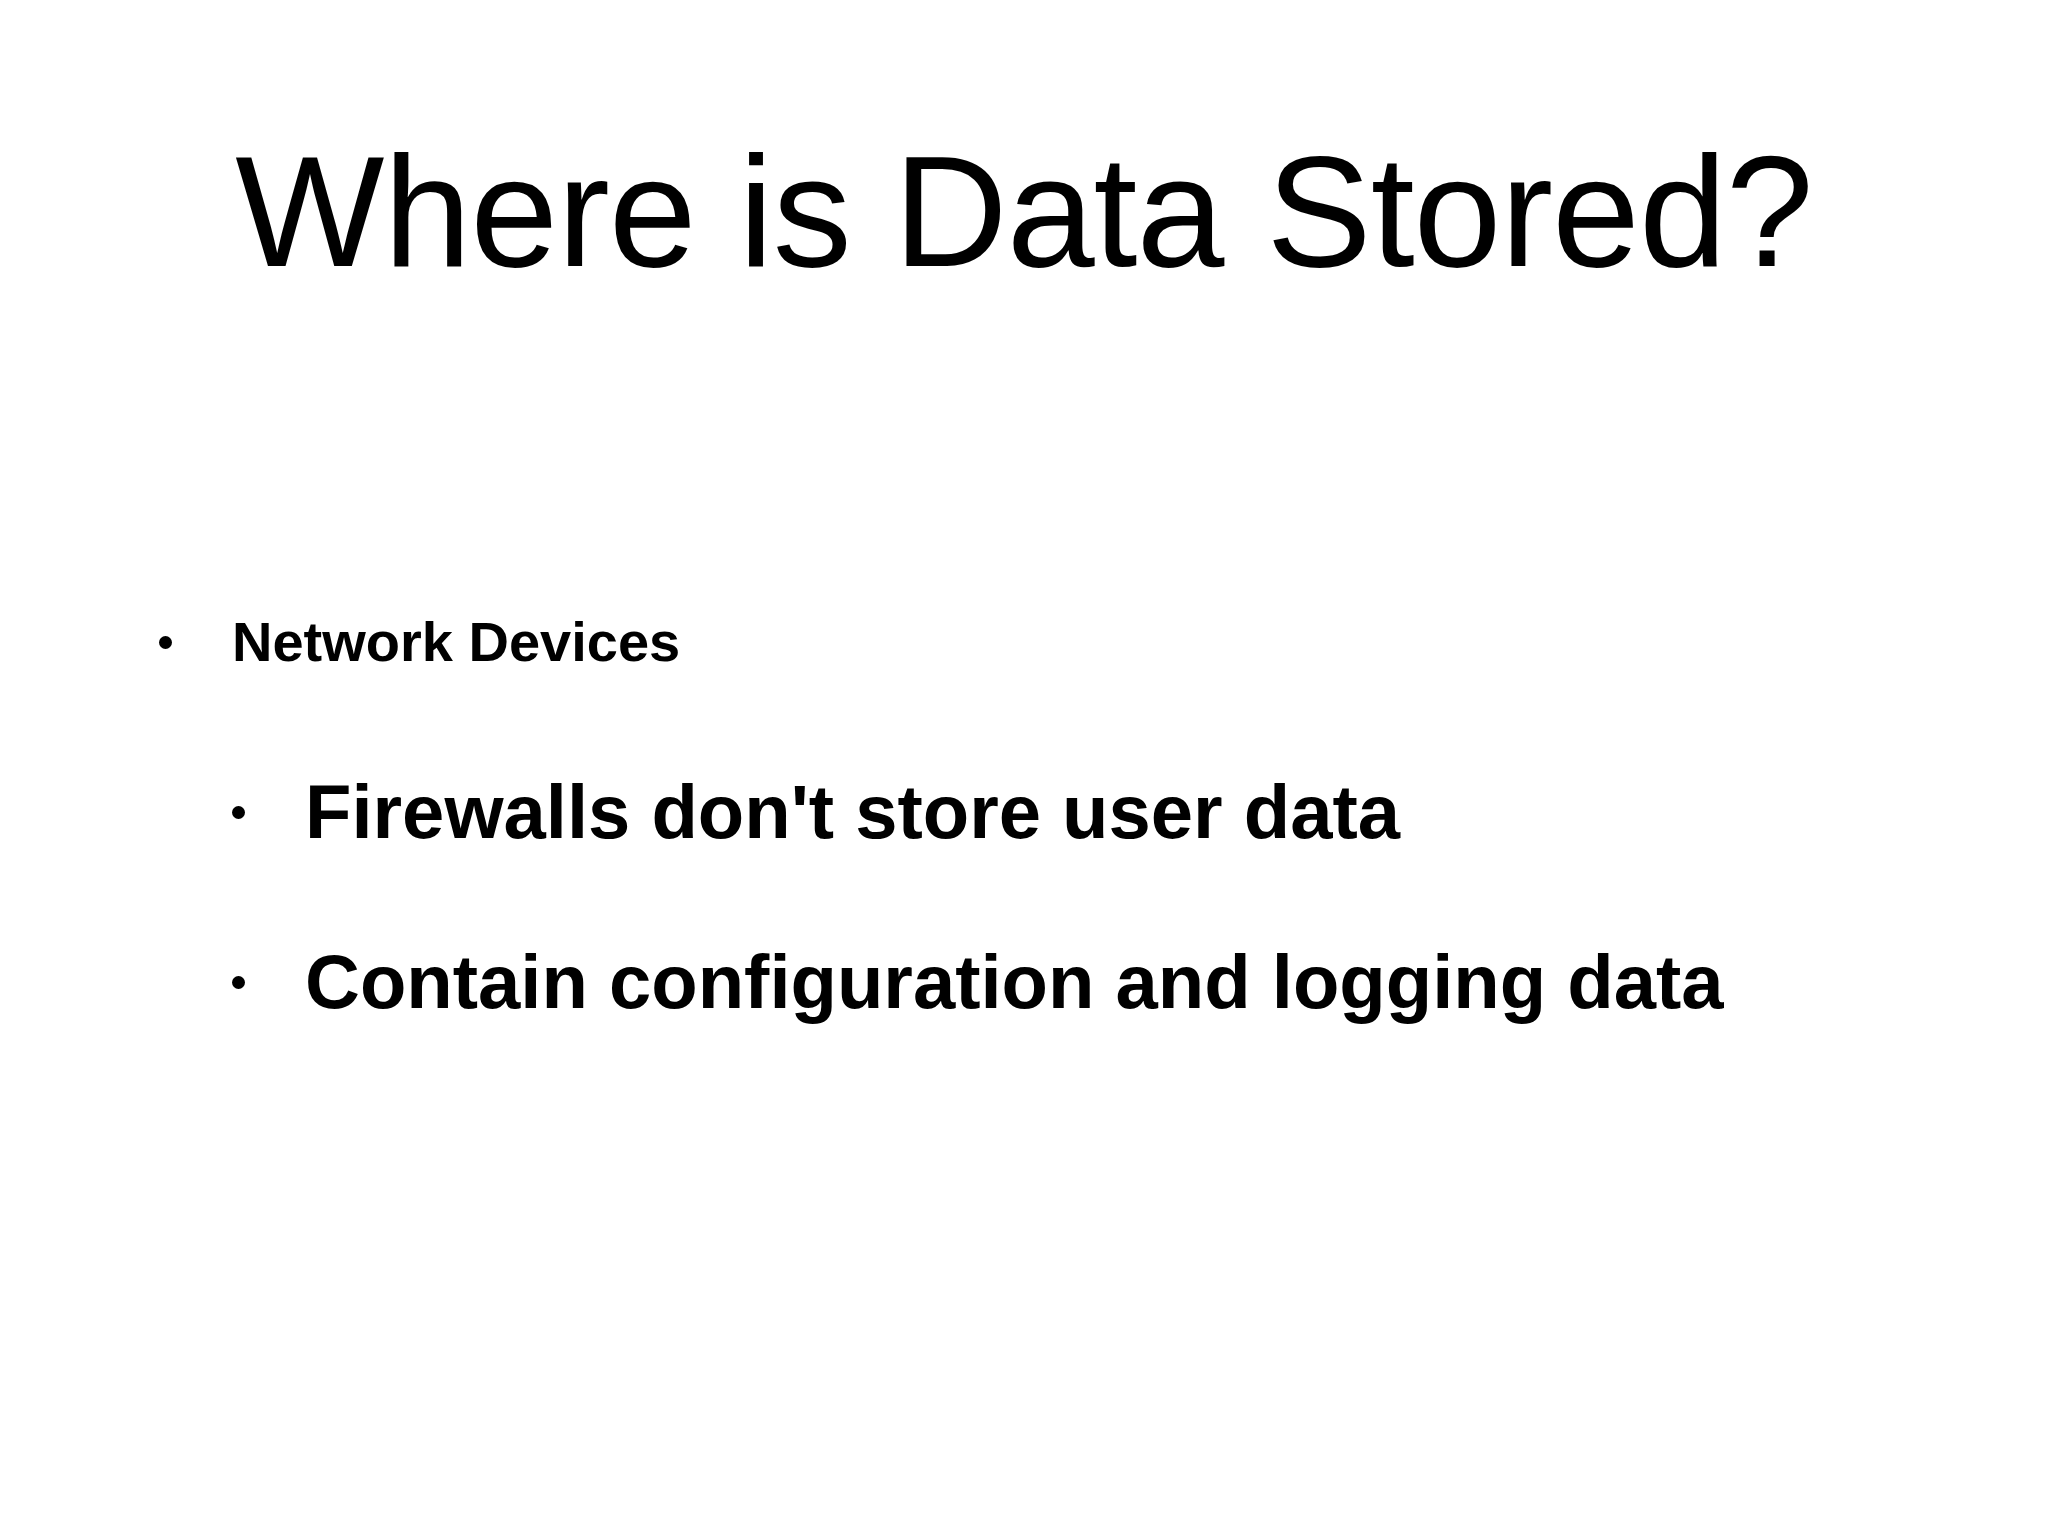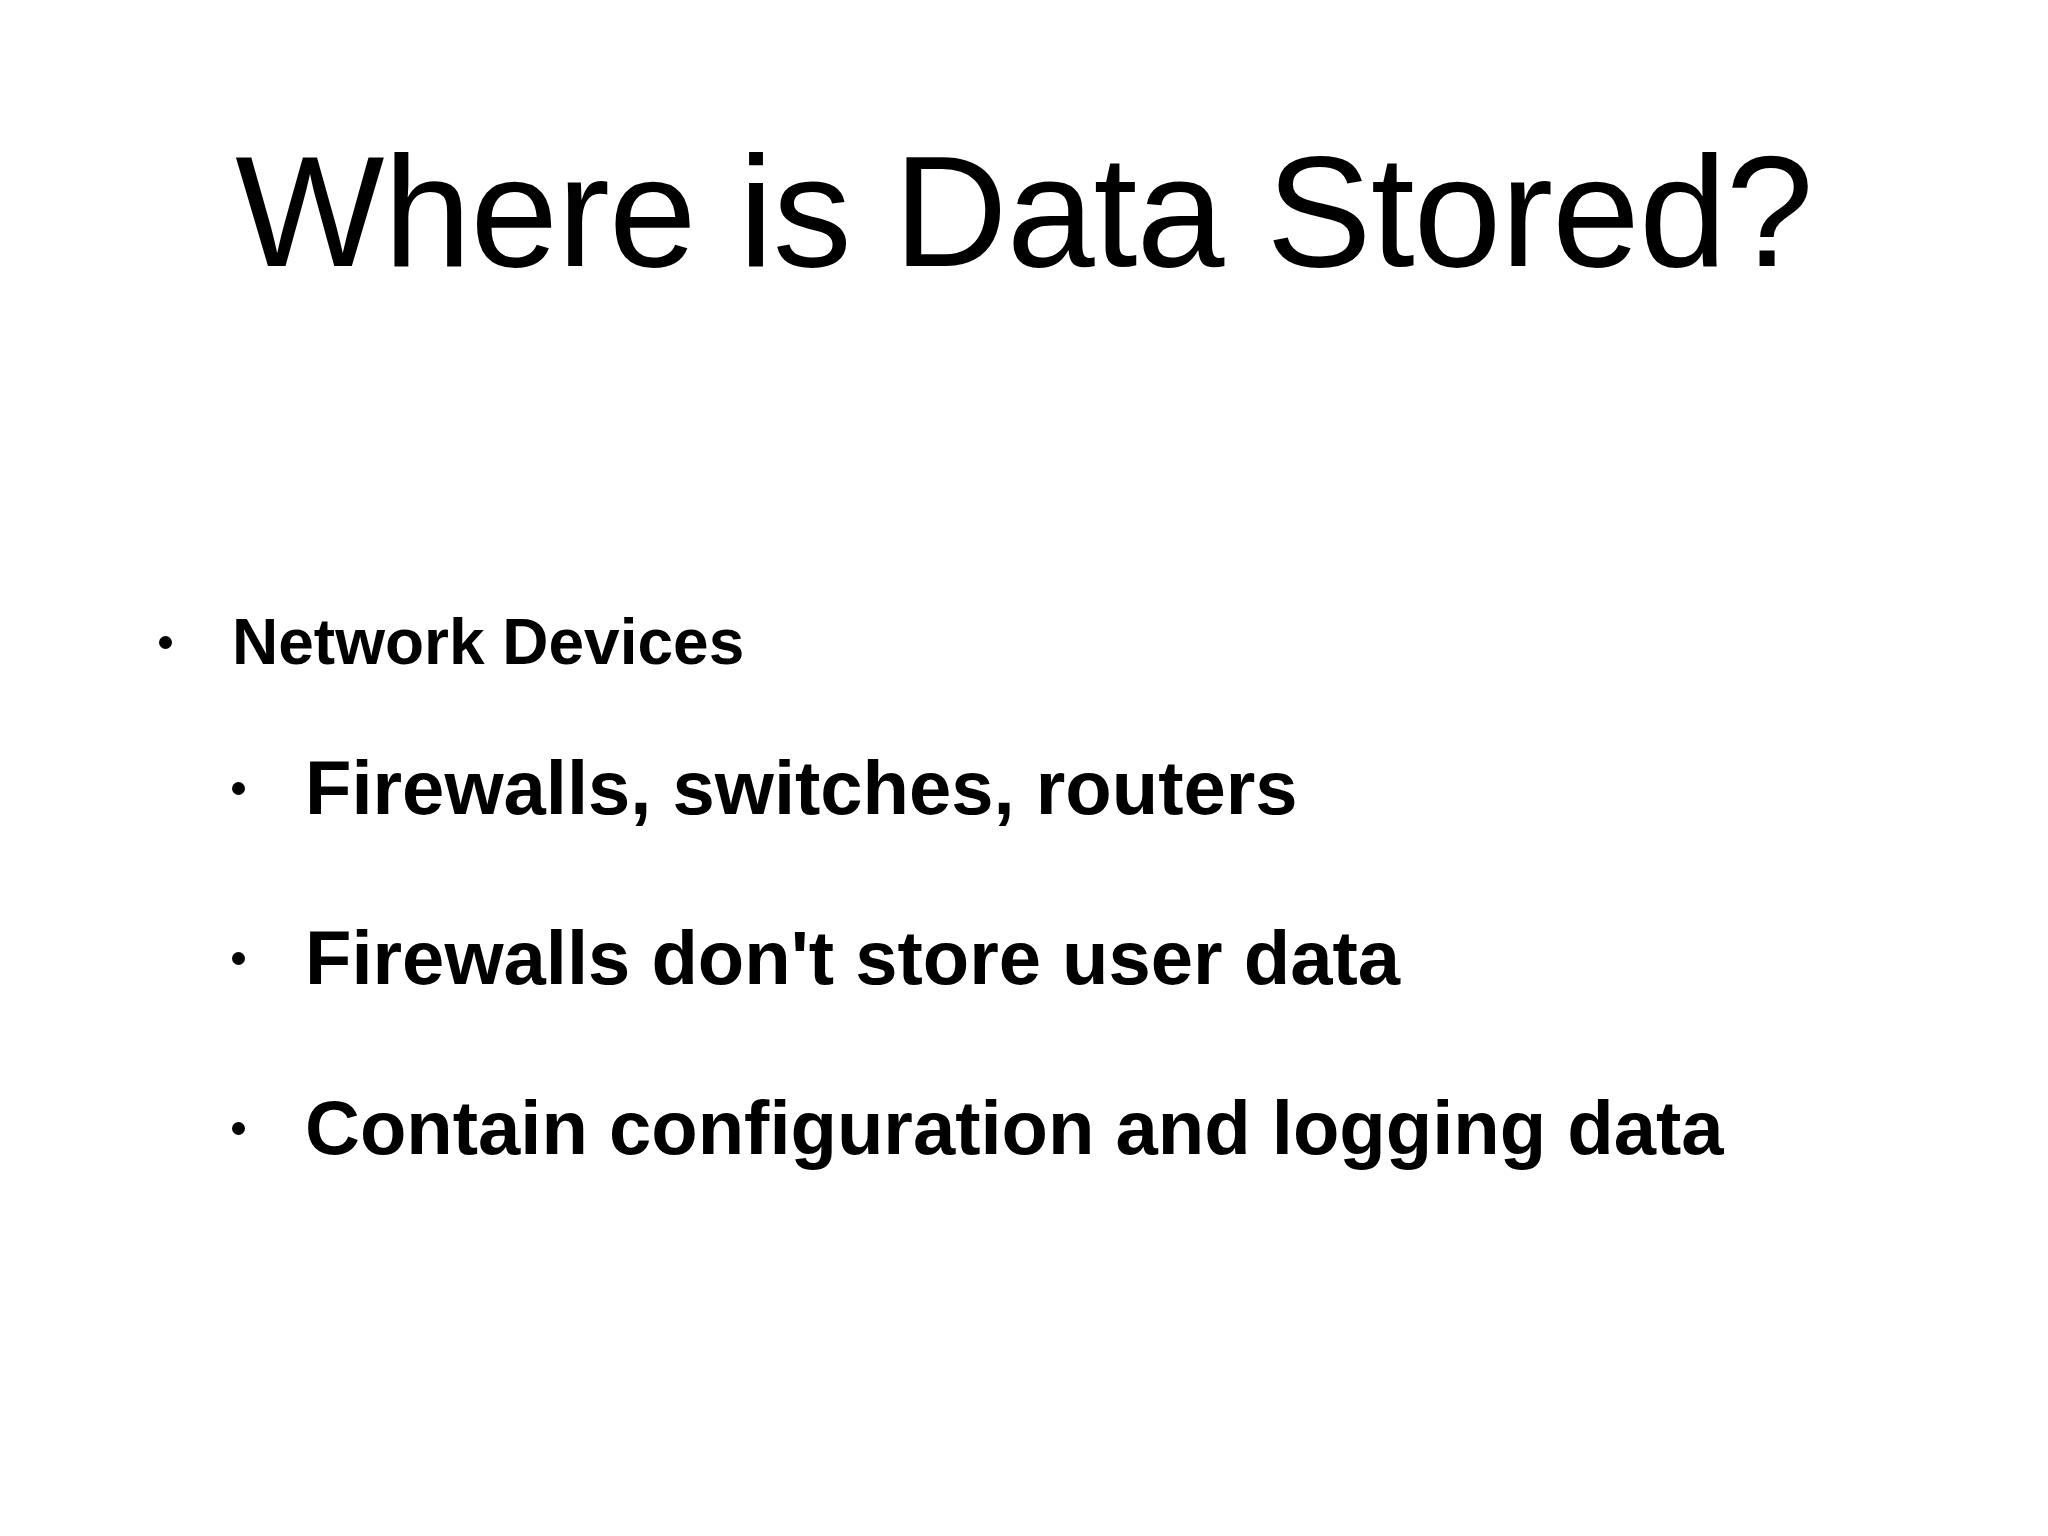--- a/index.html
+++ b/index.html
@@ -47,25 +47,25 @@
     position: relative;
     display: block;
     color: #000000;
     font-family: "Liberation Sans", "DejaVu Sans", sans-serif;
     font-weight: bold;
     white-space: nowrap;
   }
 
   
   .lvl1 {
-    font-size: 64px;
+    font-size: 56px;
     line-height: 92px;
     padding-left: 232px;
     height: 92px;
-    margin-bottom: 54px;
+    margin-bottom: 78px;
   }
   .lvl1 .dot {
     position: absolute;
     left: 159px;
     top: 40px;
     width: 13px;
     height: 13px;
     border-radius: 50%;
     background: #000000;
   }
@@ -102,24 +102,20 @@
 
   <div id="slide-title">Where is Data Stored?</div>
 
   <div id="body">
 
     <div class="bullet-row lvl1">
       <span class="dot"></span>
       <span class="bullet-text">Network Devices</span>
     </div>
 
-    <div class="bullet-row lvl2">
-      <span class="dot"></span>
-      <span class="bullet-text">Firewalls, switches, routers</span>
-    </div>
 
     <div class="bullet-row lvl2">
       <span class="dot"></span>
       <span class="bullet-text">Firewalls don't store user data</span>
     </div>
 
     <div class="bullet-row lvl2">
       <span class="dot"></span>
       <span class="bullet-text">Contain configuration and logging data</span>
     </div>

